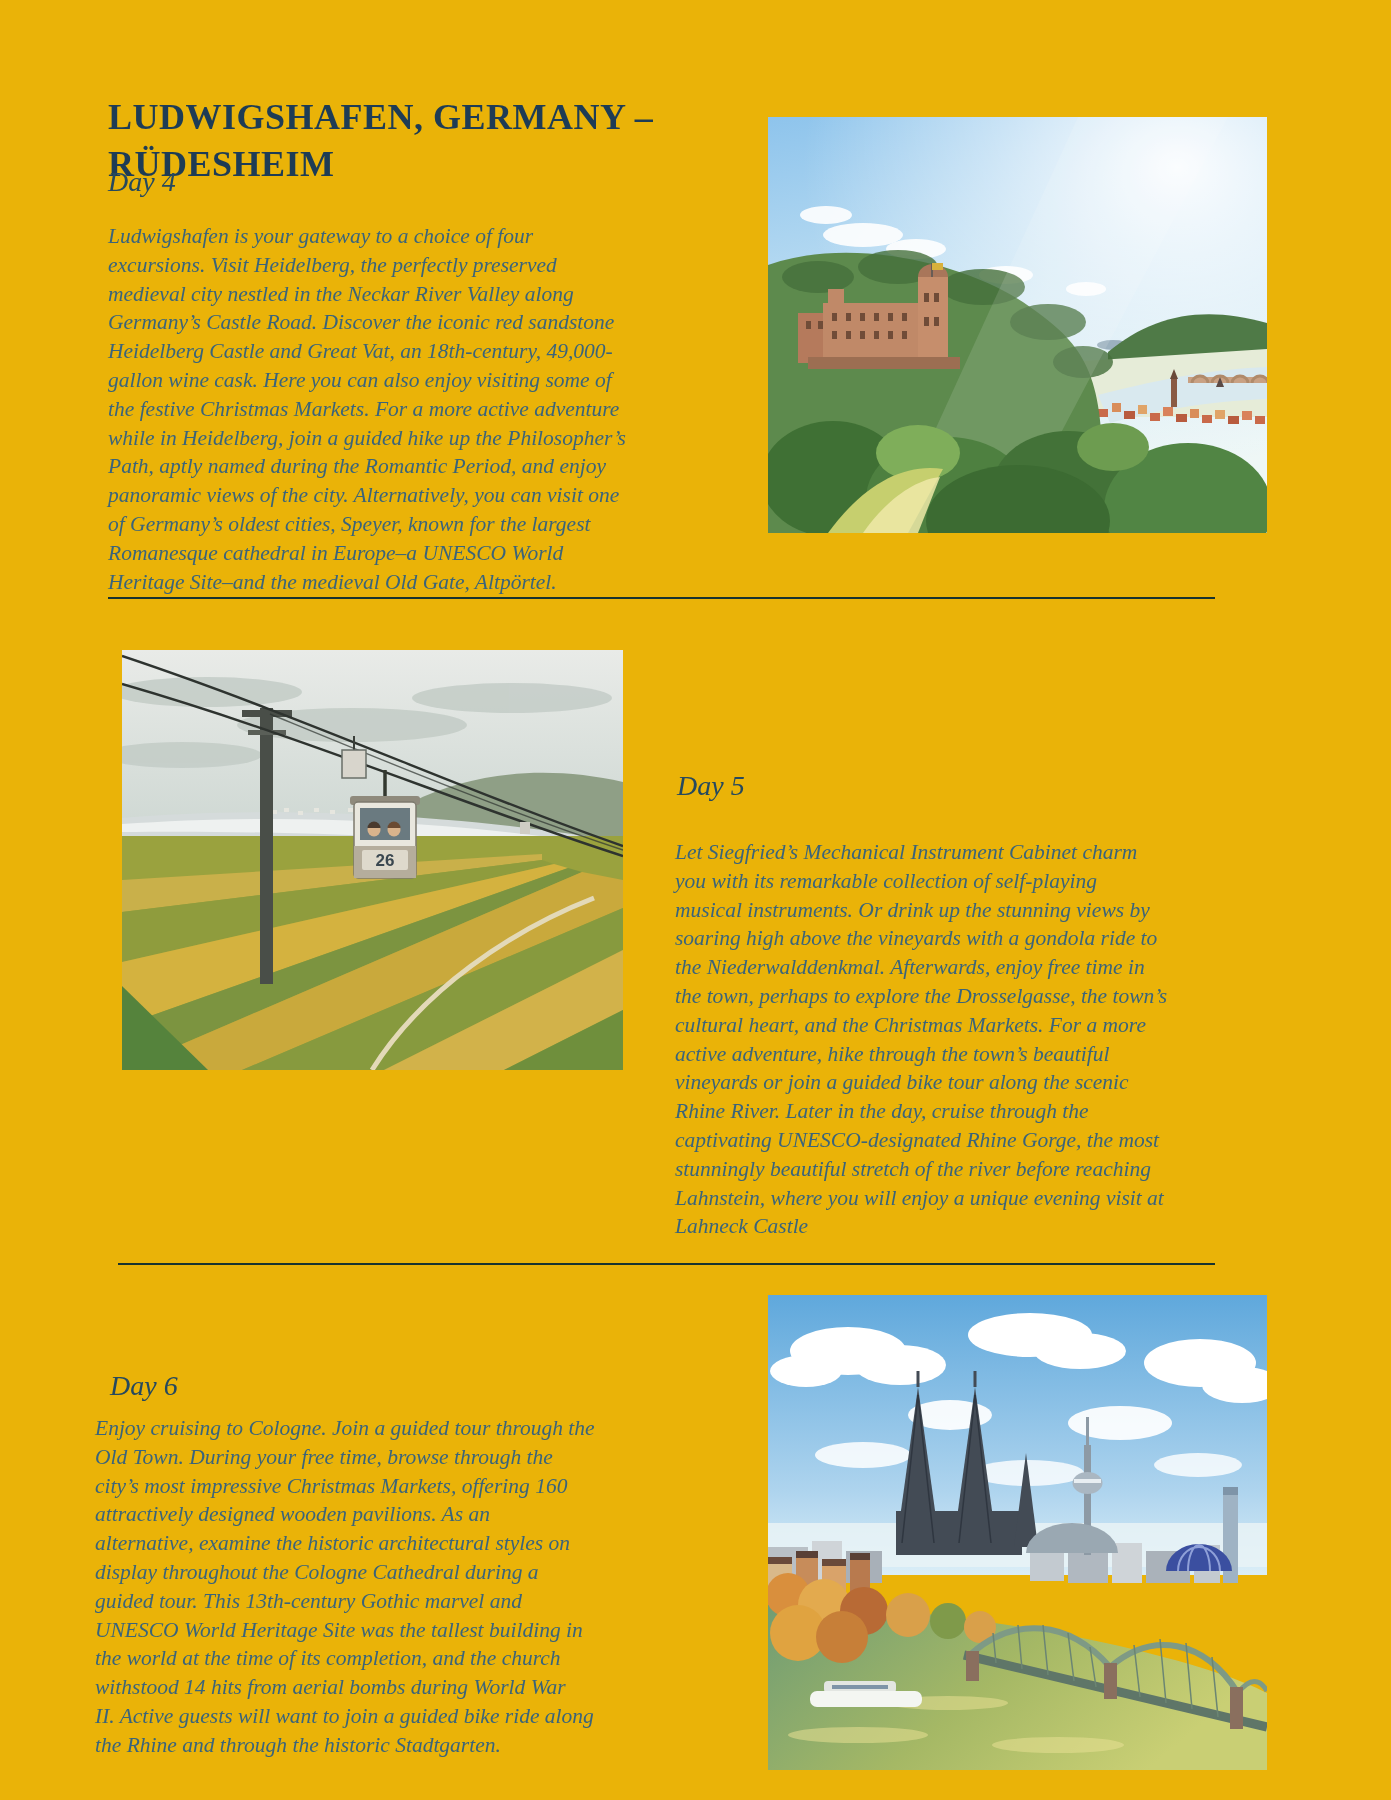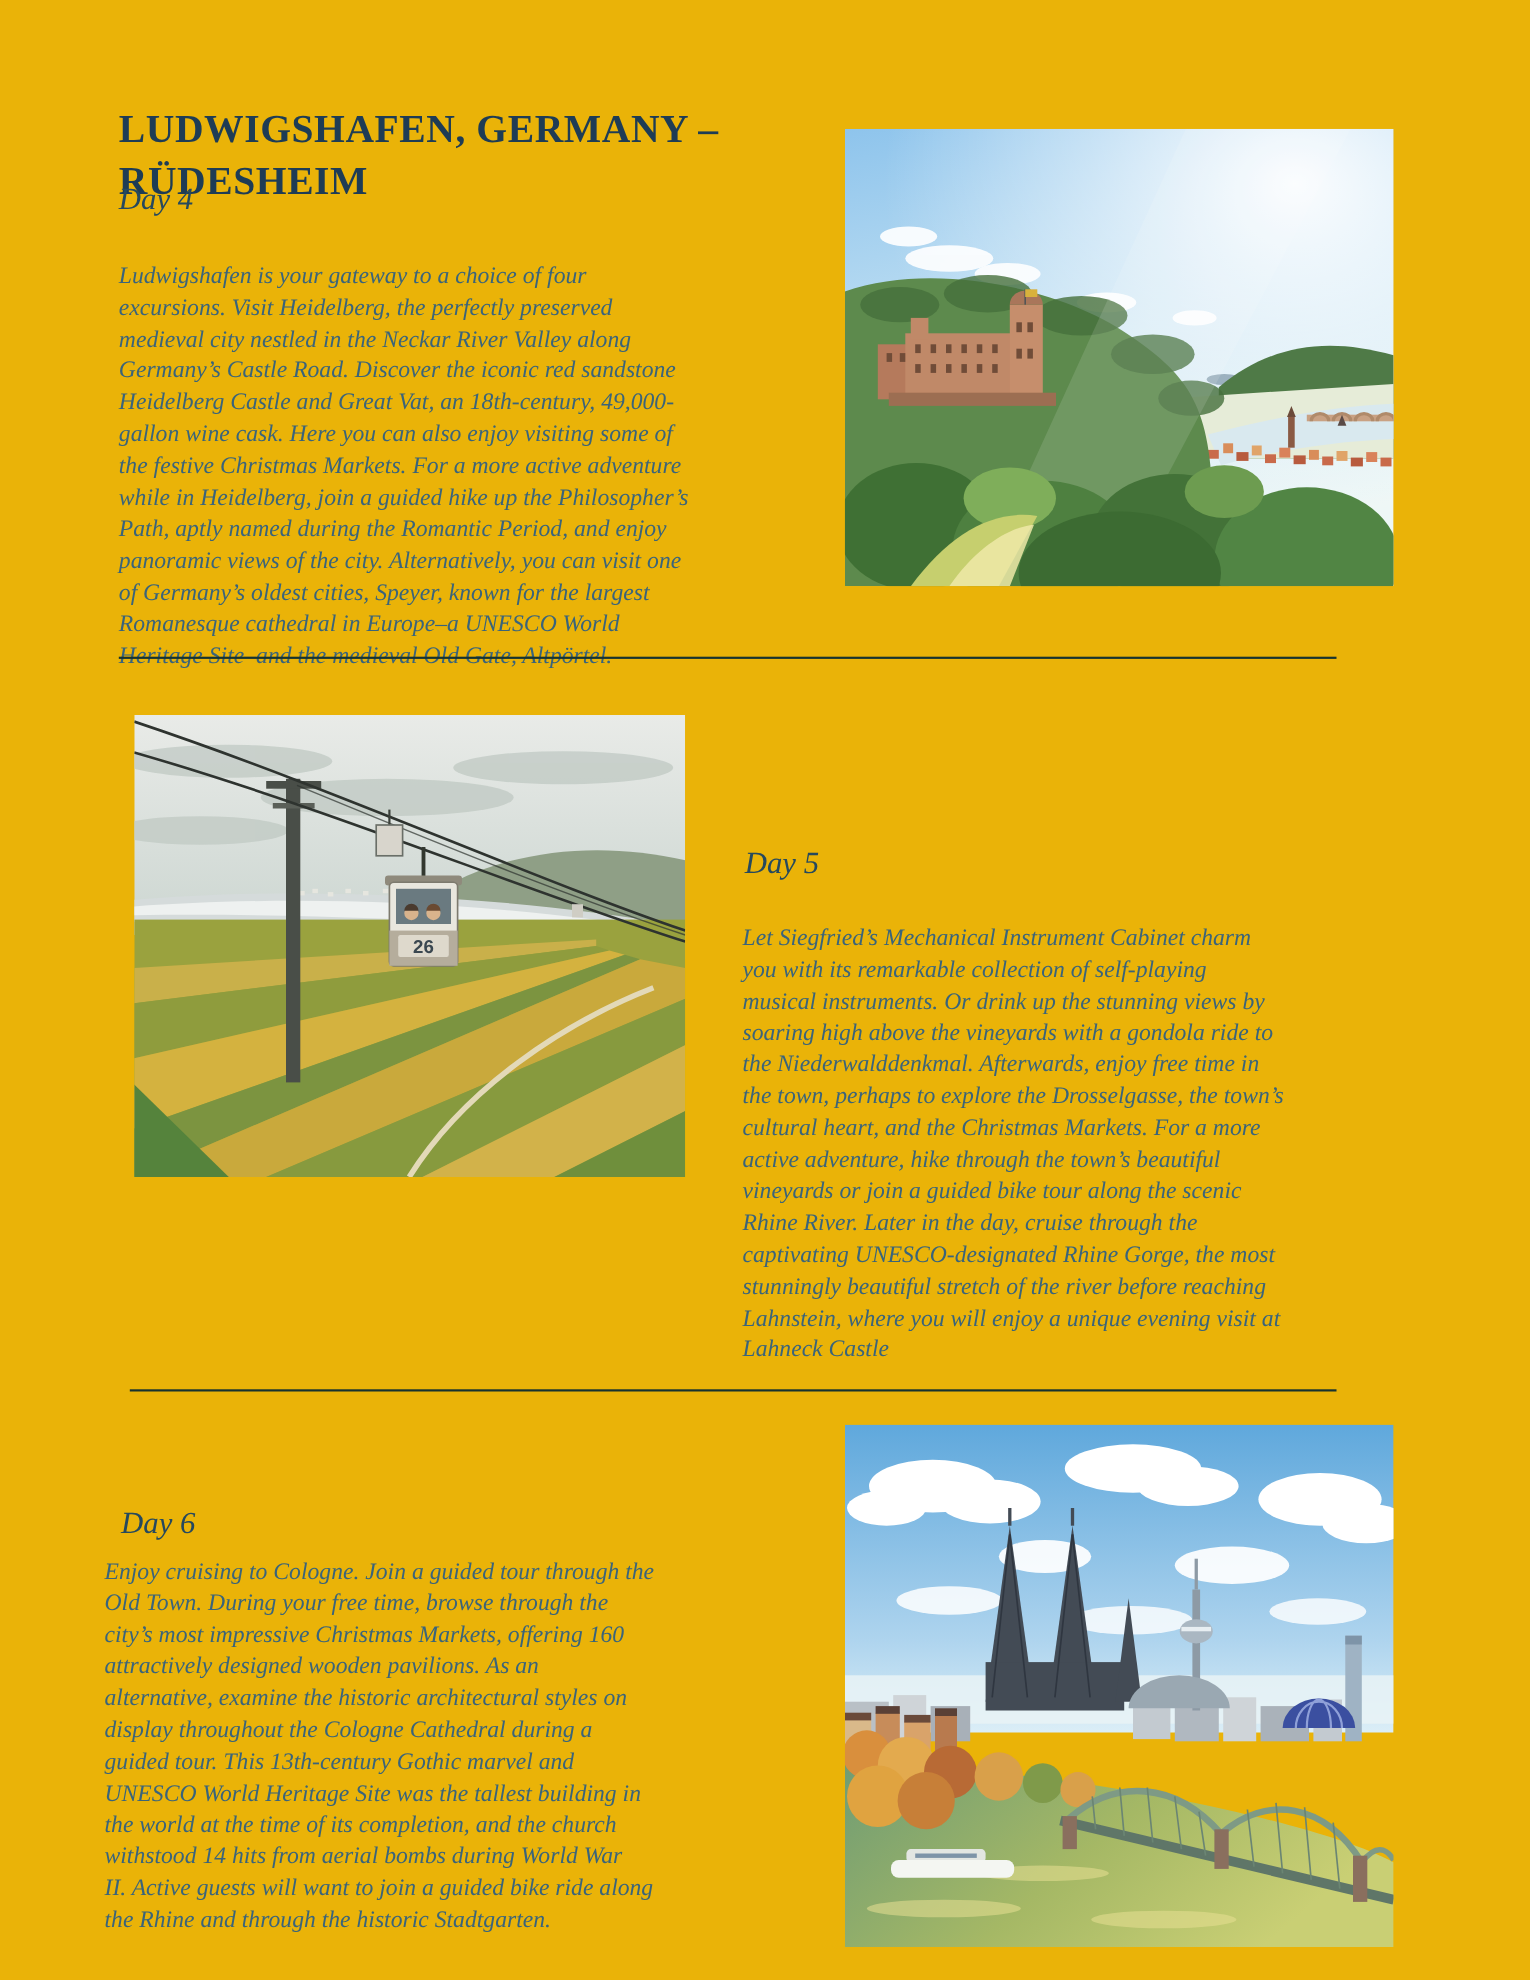--- a/index.html
+++ b/index.html
@@ -25,21 +25,21 @@
 </head>
 <body>
 
 <div class="page">
 
   <h2 class="section-title" style="left:108px;top:64px;width:620px;">LUDWIGSHAFEN, GERMANY –
 RÜDESHEIM</h2>
 
   <div class="day-label" style="left:108px;top:158px;">Day 4</div>
 
-  <div class="body-text" style="left:108px;top:222px;width:620px;margin-top:14px;">Ludwigshafen is your gateway to a choice of four
+  <div class="body-text" style="left:108px;top:222px;width:620px;">Ludwigshafen is your gateway to a choice of four
 excursions. Visit Heidelberg, the perfectly preserved
 medieval city nestled in the Neckar River Valley along
 Germany’s Castle Road. Discover the iconic red sandstone
 Heidelberg Castle and Great Vat, an 18th-century, 49,000-
 gallon wine cask. Here you can also enjoy visiting some of
 the festive Christmas Markets. For a more active adventure
 while in Heidelberg, join a guided hike up the Philosopher’s
 Path, aptly named during the Romantic Period, and enjoy
 panoramic views of the city. Alternatively, you can visit one
 of Germany’s oldest cities, Speyer, known for the largest

